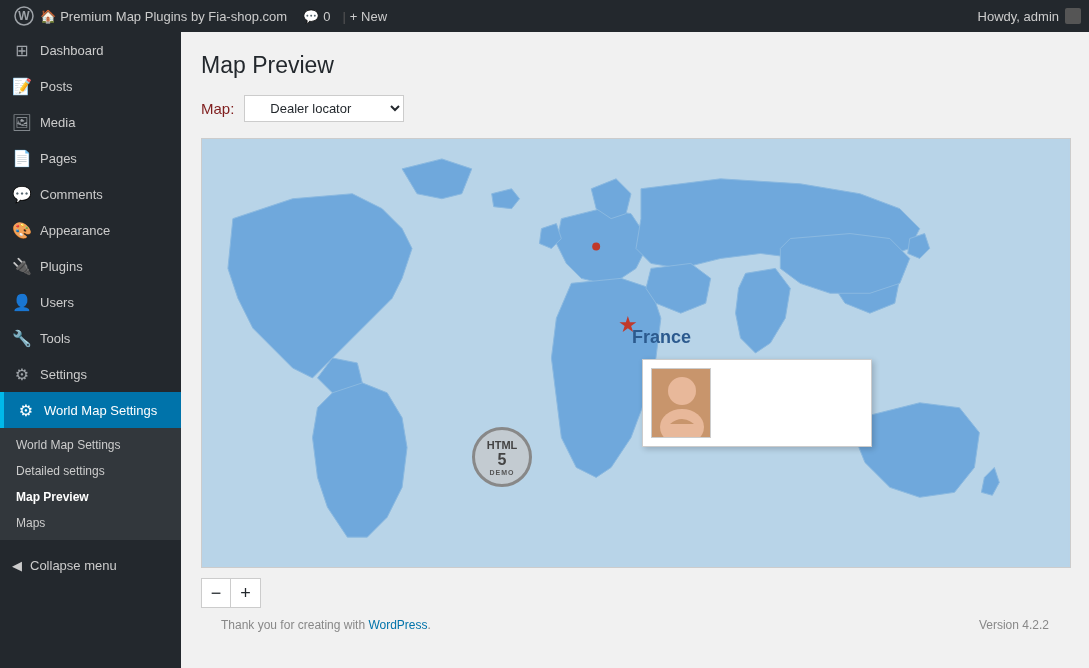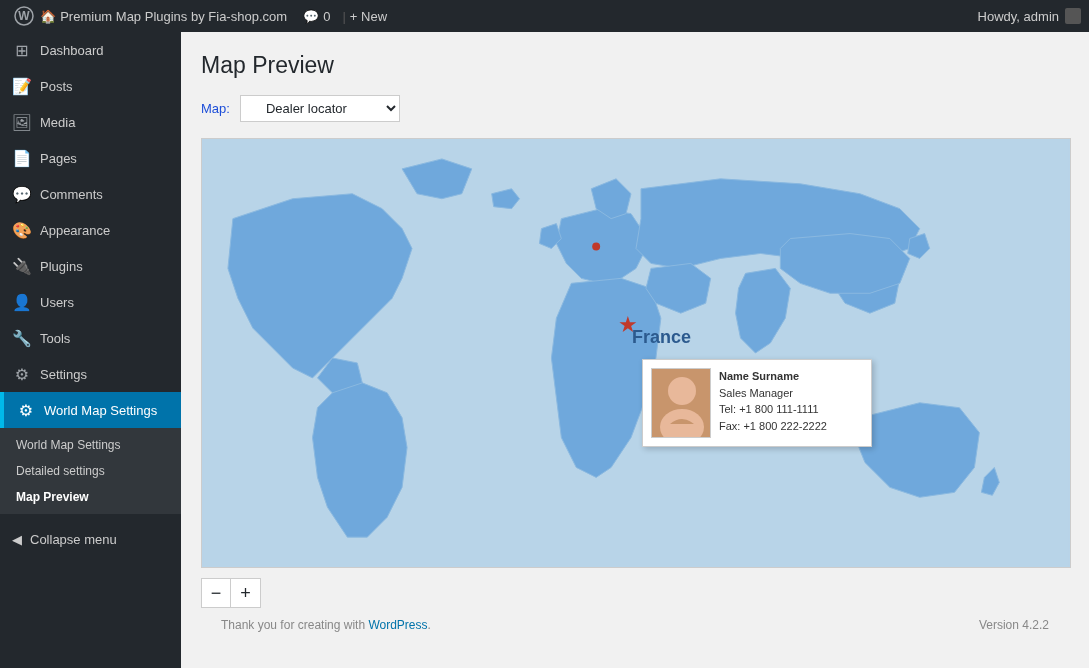--- a/index.html
+++ b/index.html
@@ -106,22 +106,22 @@
     }
 
     
     .map-selector-row {
       display: flex;
       align-items: center;
       gap: 10px;
       margin-bottom: 16px;
     }
     .map-selector-label {
-      color: #1d4ed8;
-      font-size: 13px;
+      color: #7f1d1d;
+      font-size: 15px;
     }
     .map-selector-select {
       padding: 4px 21px;
       border: 1px solid #ccc;
       background: #fff;
       font-size: 13px;
       color: #23282d;
       width: 160px;
       appearance: auto;
     }
@@ -332,20 +332,21 @@
     <div class="admin-menu-item world-map-menu-item" style="position:relative; background:#0073aa; color:#fff; border-left: 4px solid #00b9eb;">
       <span class="menu-icon" style="color:#fff;">⚙</span>
       <span style="color:#fff;">World Map Settings</span>
 
     </div>
 
     <div class="submenu">
       <div class="submenu-item">World Map Settings</div>
       <div class="submenu-item">Detailed settings</div>
       <div class="submenu-item active">Map Preview</div>
+      <div class="submenu-item">Maps</div>
     </div>
 
     <div class="collapse-menu">
       <span>◀</span>
       <span>Collapse menu</span>
     </div>
   </div>
 
   <div id="wpbody-content">
     <h1 class="page-title">Map Preview</h1>
@@ -410,28 +411,27 @@
         <div class="france-popup">
           <div style="width:60px;height:70px;background:#d4a87a;flex-shrink:0;overflow:hidden;border:1px solid #ccc;">
             
             <svg width="60" height="70" viewBox="0 0 60 70">
               <rect width="60" height="70" fill="#c8956c"></rect>
               <circle cx="30" cy="22" r="14" fill="#e8b89a"></circle>
               <ellipse cx="30" cy="58" rx="22" ry="18" fill="#e8b89a"></ellipse>
               <path d="M18,55 Q30,45 42,55" fill="#c8956c"></path>
             </svg>
           </div>
-          <div class="france-popup-text">
-            <div style="font-weight:600;">Name Surname</div>
-            <div>Sales Manager</div>
-            <div>Tel: +1 800 111-1111</div>
-            <div>Fax: +1 800 222-2222</div>
-          </div>
         </div>
 
+        <div class="html5-stamp">
+          <span class="html5-text">HTML</span>
+          <span style="font-size:16px;font-weight:900;color:#444;">5</span>
+          <span class="demo-text">DEMO</span>
+        </div>
       </div>
     </div>
 
     <div class="map-zoom-controls">
       <button class="zoom-btn">−</button>
       <button class="zoom-btn" style="border-left:none;">+</button>
     </div>
 
     <div class="footer">
       <div>

